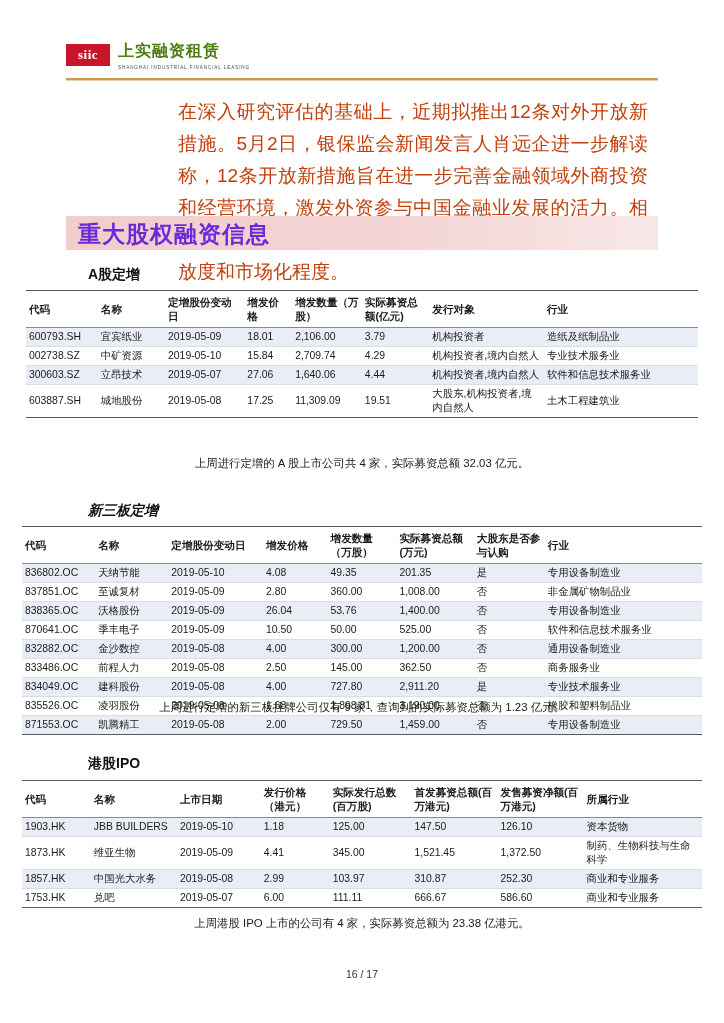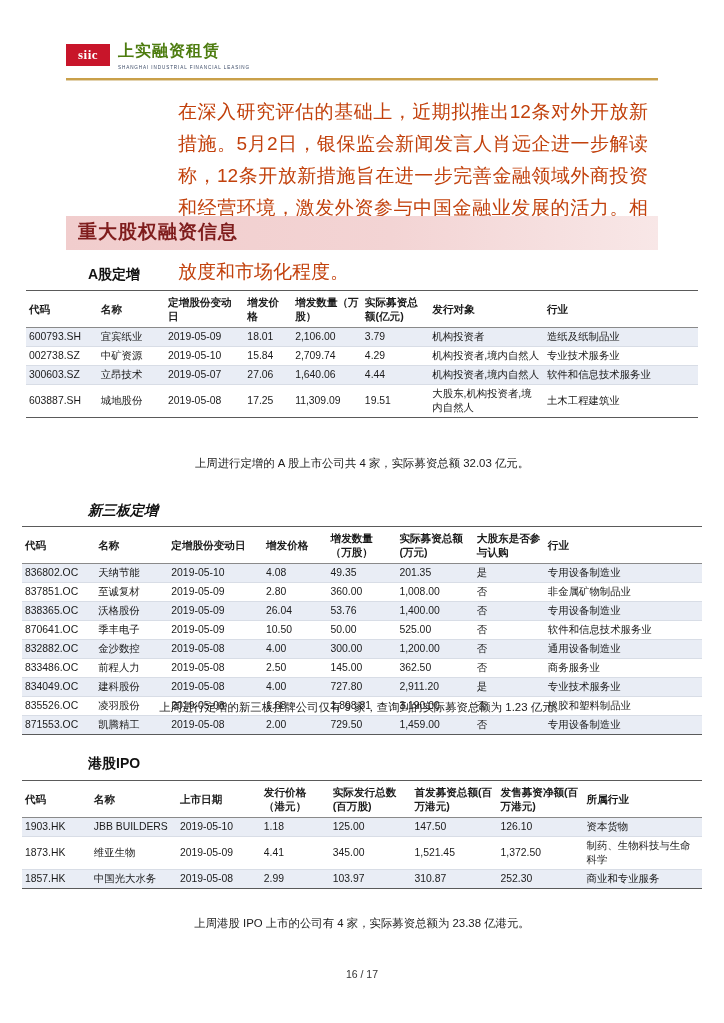--- a/index.html
+++ b/index.html
@@ -33,21 +33,21 @@
     font-size:19px; line-height:32px; color:#c2410c; text-align:justify;
   }
 
   
   .banner {
     position:absolute; left:66px; top:216px; width:592px; height:34px;
     background:linear-gradient(to right,#f1cdcd 0%, #f3d4d4 55%, #f8e7e7 100%);
   }
   .banner-title {
     position:absolute; left:78px; top:219px;
-    font-size:19px; font-weight:bold; color:#7f1d1d; letter-spacing:1px;
+    font-size:23px; font-weight:bold; color:#6d28d9; letter-spacing:1px;
   }
 
   
   .sub-head { position:absolute; font-size:14px; font-weight:bold; color:#111;text-align:right; }
 
   
   table { border-collapse:collapse; font-size:10.4px; color:#1a1a1a; }
   table.t { position:absolute; }
   table.t th, table.t td { padding:2px 3px; vertical-align:middle; line-height:14px; }
   table.t thead th {
@@ -292,18 +292,28 @@
         <tr class="alt">
           <td class="c-code">1857.HK</td>
           <td>中国光大水务</td>
           <td>2019-05-08</td>
           <td>2.99</td>
           <td>103.97</td>
           <td>310.87</td>
           <td>252.30</td>
           <td>商业和专业服务</td>
         </tr>
+        <tr>
+          <td class="c-code">1753.HK</td>
+          <td>兑吧</td>
+          <td>2019-05-07</td>
+          <td>6.00</td>
+          <td>111.11</td>
+          <td>666.67</td>
+          <td>586.60</td>
+          <td>商业和专业服务</td>
+        </tr>
       </tbody>
     </table>
   <div class="note" style="top:916px;">上周港股 IPO 上市的公司有 4 家，实际募资总额为 23.38 亿港元。</div>
 
   <div class="footer">16 / 17</div>
 </div>
 
 </body></html>

